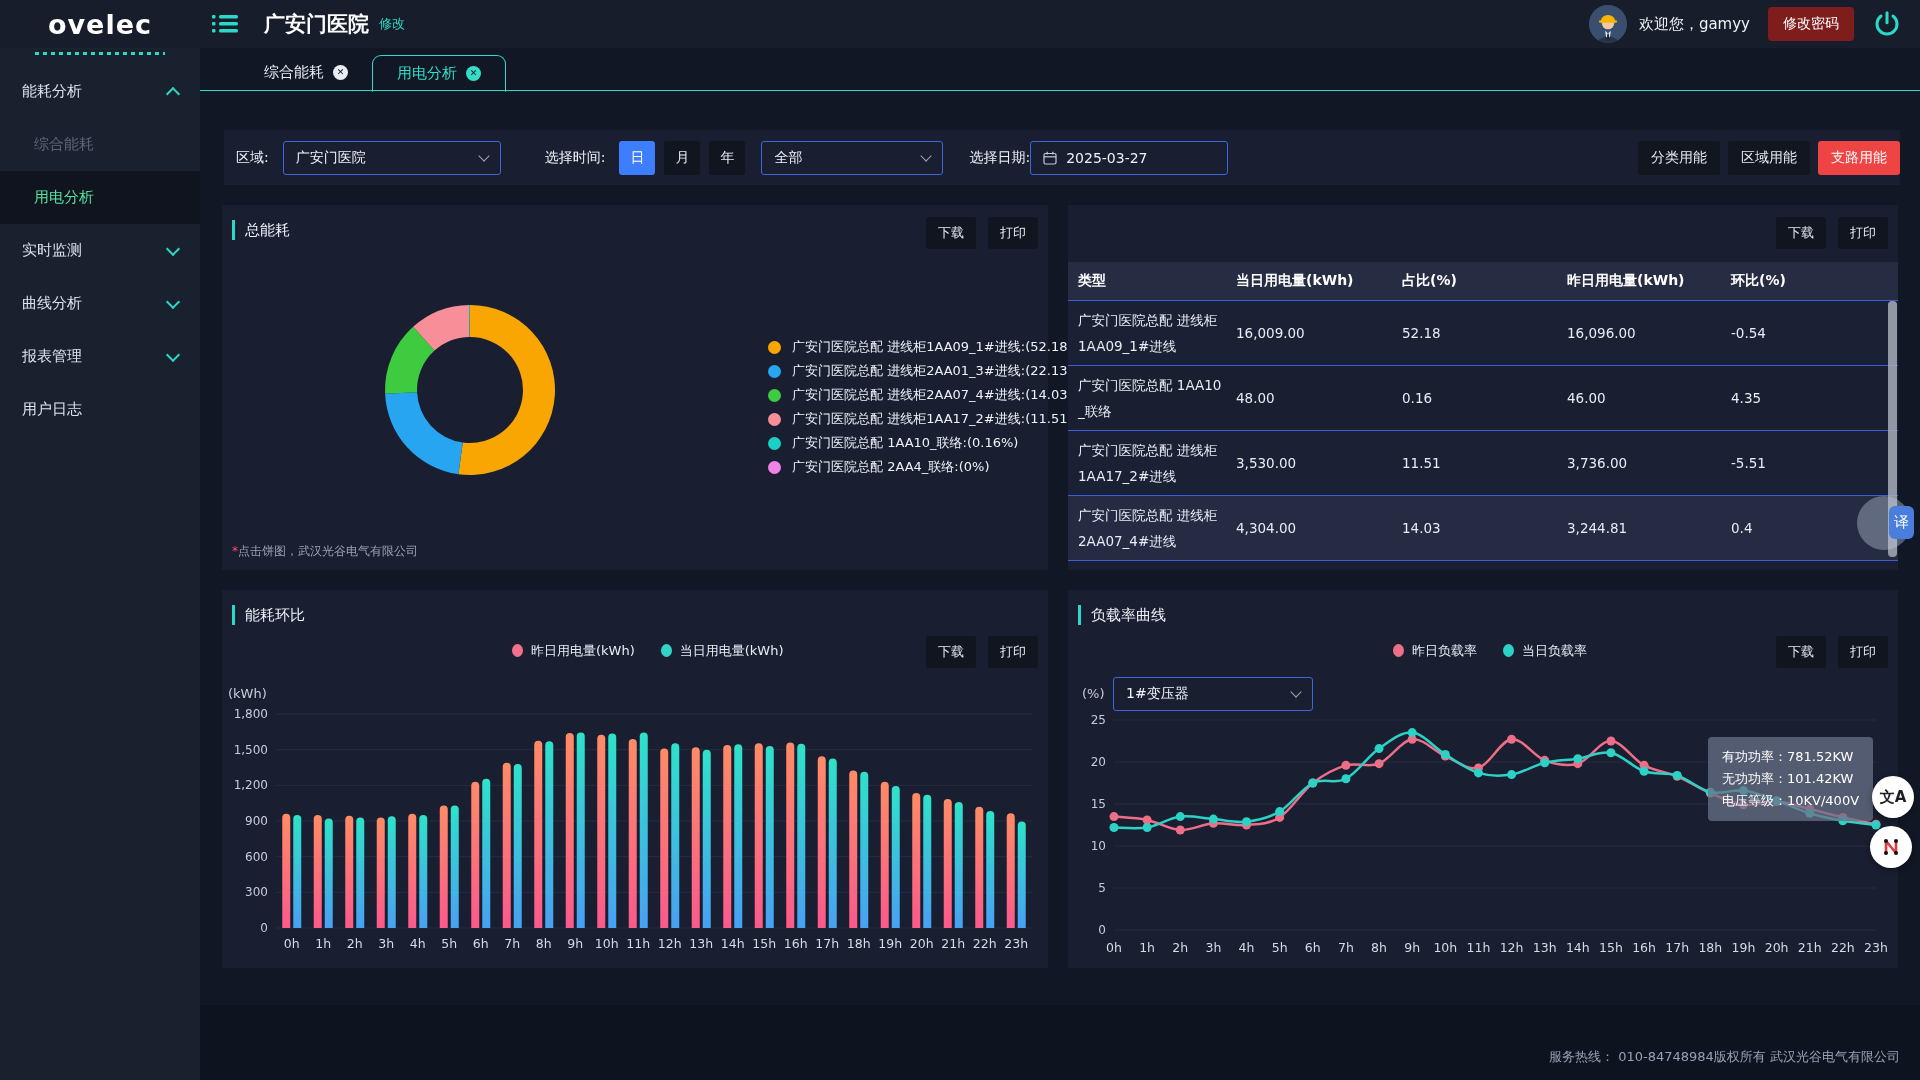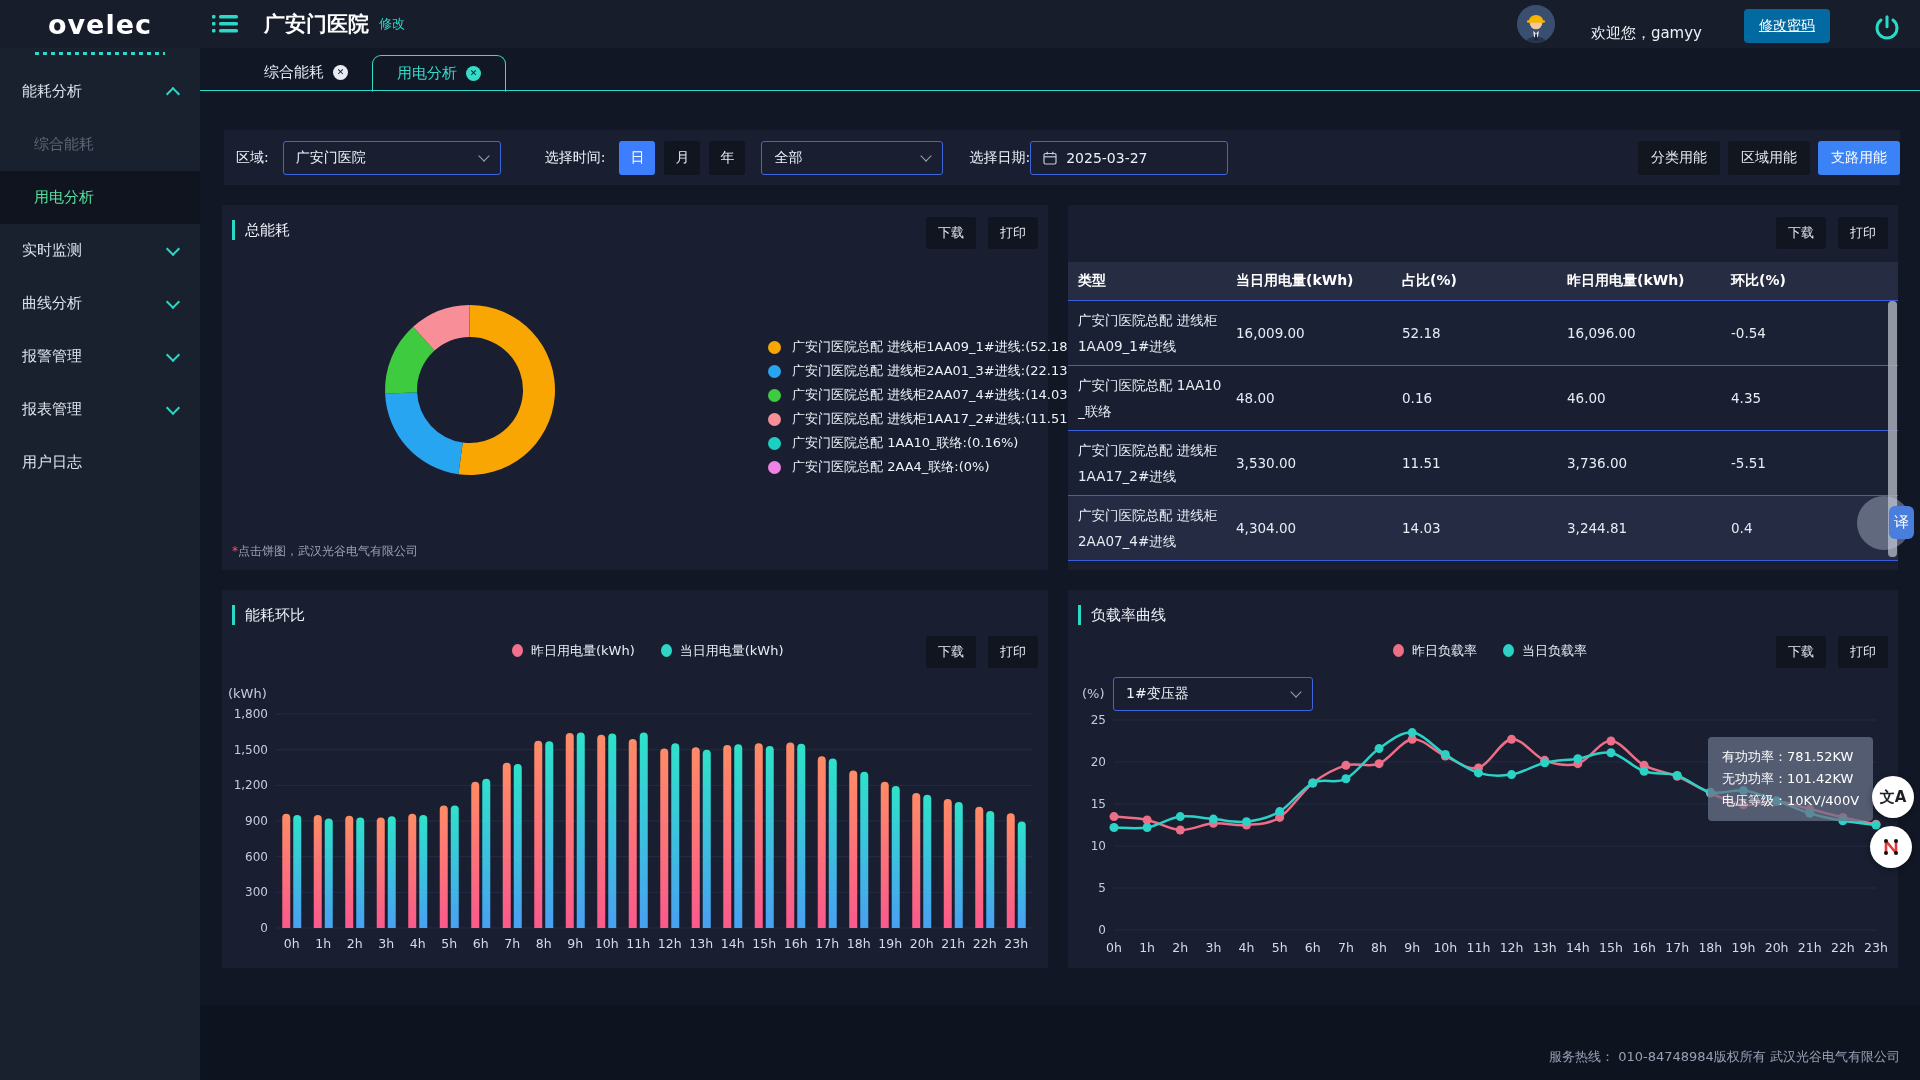--- a/index.html
+++ b/index.html
@@ -6,24 +6,24 @@
   #app{position:relative;width:1920px;height:1080px;overflow:hidden;
        background:#121726;font-family:"DejaVu Sans","Liberation Sans",sans-serif;
        color:#e8ecf5;-webkit-font-smoothing:antialiased;}
 
   
   .topbar{position:absolute;left:0;top:0;width:1920px;height:48px;background:#171d2a;display:flex;align-items:center;}
   .logo{width:200px;text-align:center;font-size:27px;font-weight:700;color:#fff;letter-spacing:1px;}
   .burger{width:26px;height:20px;margin-left:12px;cursor:pointer;}
   .page-title{margin-left:26px;font-size:21px;font-weight:700;color:#fff;}
   .edit-link{margin-left:10px;font-size:13px;color:#2bd9c7;cursor:pointer;}
-  .top-right{margin-left:auto;display:flex;align-items:flex-end;margin-right:18px;gap:24px;}
+  .top-right{margin-left:auto;display:flex;align-items:center;margin-right:18px;}
   .avatar{width:38px;height:38px;border-radius:50%;overflow:hidden;background:#36496a;}
   .welcome{margin:0 18px 0 12px;font-size:15px;color:#eef1f8;}
-  .pwd-btn{background:#0369a1;color:#fff;font-size:14px;border:none;border-radius:4px;padding:8px 15px;cursor:pointer;text-decoration:underline;}
+  .pwd-btn{background:#7f1d1d;color:#fff;font-size:14px;border:none;border-radius:4px;padding:8px 15px;cursor:pointer;}
   .power{margin-left:18px;cursor:pointer;display:flex;align-items:center;}
 
   
   .sidebar{position:absolute;left:0;top:48px;width:200px;height:1032px;background:#1a212e;}
   .logo-dashes{height:3px;width:130px;margin:4px auto 10px auto;
      background:repeating-linear-gradient(90deg,#2bd9c7 0 4px,transparent 4px 8px);}
   .side-item{height:53px;display:flex;align-items:center;padding:0 22px;font-size:15px;color:#dde3ee;cursor:pointer;}
   .side-item .grow{flex:1;}
   .side-item.sub{padding-left:34px;color:#5c6679;}
   .side-item.sub.active{background:#0f141e;color:#57e2a2;}
@@ -42,21 +42,21 @@
   
   .filterbar{position:absolute;left:24px;top:82px;width:1676px;height:55px;background:#191f31;display:flex;align-items:center;box-sizing:border-box;padding:0 0 0 12px;}
   .flabel{font-size:14px;color:#eef1f8;white-space:nowrap;}
   .select{height:34px;border:1px solid #3d66dd;border-radius:3px;display:flex;align-items:center;padding:0 12px;font-size:14px;color:#eef1f8;box-sizing:border-box;cursor:pointer;}
   .select .grow{flex:1;}
   .select .chev{border-color:#9aa3b8;border-width:1.5px;width:7px;height:7px;}
   .tbtn{width:36px;height:34px;border:none;border-radius:3px;background:#10151f;color:#e6eaf2;font-size:14px;cursor:pointer;}
   .tbtn.active{background:#3d7efe;color:#fff;}
   .datebox{height:34px;border:1px solid #3d66dd;border-radius:3px;display:flex;align-items:center;padding:0 12px;font-size:14px;color:#eef1f8;box-sizing:border-box;cursor:text;}
   .mbtn{width:82px;height:34px;border:none;border-radius:3px;background:#12161f;color:#e6eaf2;font-size:14px;cursor:pointer;margin-left:8px;}
-  .mbtn.active{background:#3b82f6;color:#fff;}
+  .mbtn.active{background:#ef4444;color:#fff;}
 
   
   .panel{position:absolute;background:#191f31;}
   #panel-total{left:22px;top:157px;width:826px;height:365px;}
   #panel-table{left:868px;top:157px;width:830px;height:365px;}
   #panel-hourly{left:22px;top:542px;width:826px;height:378px;}
   #panel-load{left:868px;top:542px;width:830px;height:378px;}
   .p-title{position:absolute;left:10px;top:15px;display:flex;align-items:center;font-size:15px;color:#f0f3fa;}
   .p-title::before{content:"";width:3px;height:20px;background:#2bd9c7;margin-right:10px;}
   .pbtn{position:absolute;width:50px;height:32px;background:#10151f;border:none;border-radius:3px;color:#e6eaf2;font-size:13px;cursor:pointer;}
@@ -163,25 +163,20 @@
           <span>用电分析</span>
           <span class="grow"></span>
         </div>
         <div class="side-item">
           <span>实时监测</span>
           <span class="grow"></span>
           <span class="chev down"></span>
         </div>
         <div class="side-item">
           <span>曲线分析</span>
-          <span class="grow"></span>
-          <span class="chev down"></span>
-        </div>
-        <div class="side-item">
-          <span>报警管理</span>
           <span class="grow"></span>
           <span class="chev down"></span>
         </div>
         <div class="side-item">
           <span>报表管理</span>
           <span class="grow"></span>
           <span class="chev down"></span>
         </div>
         <div class="side-item">
           <span>用户日志</span>

